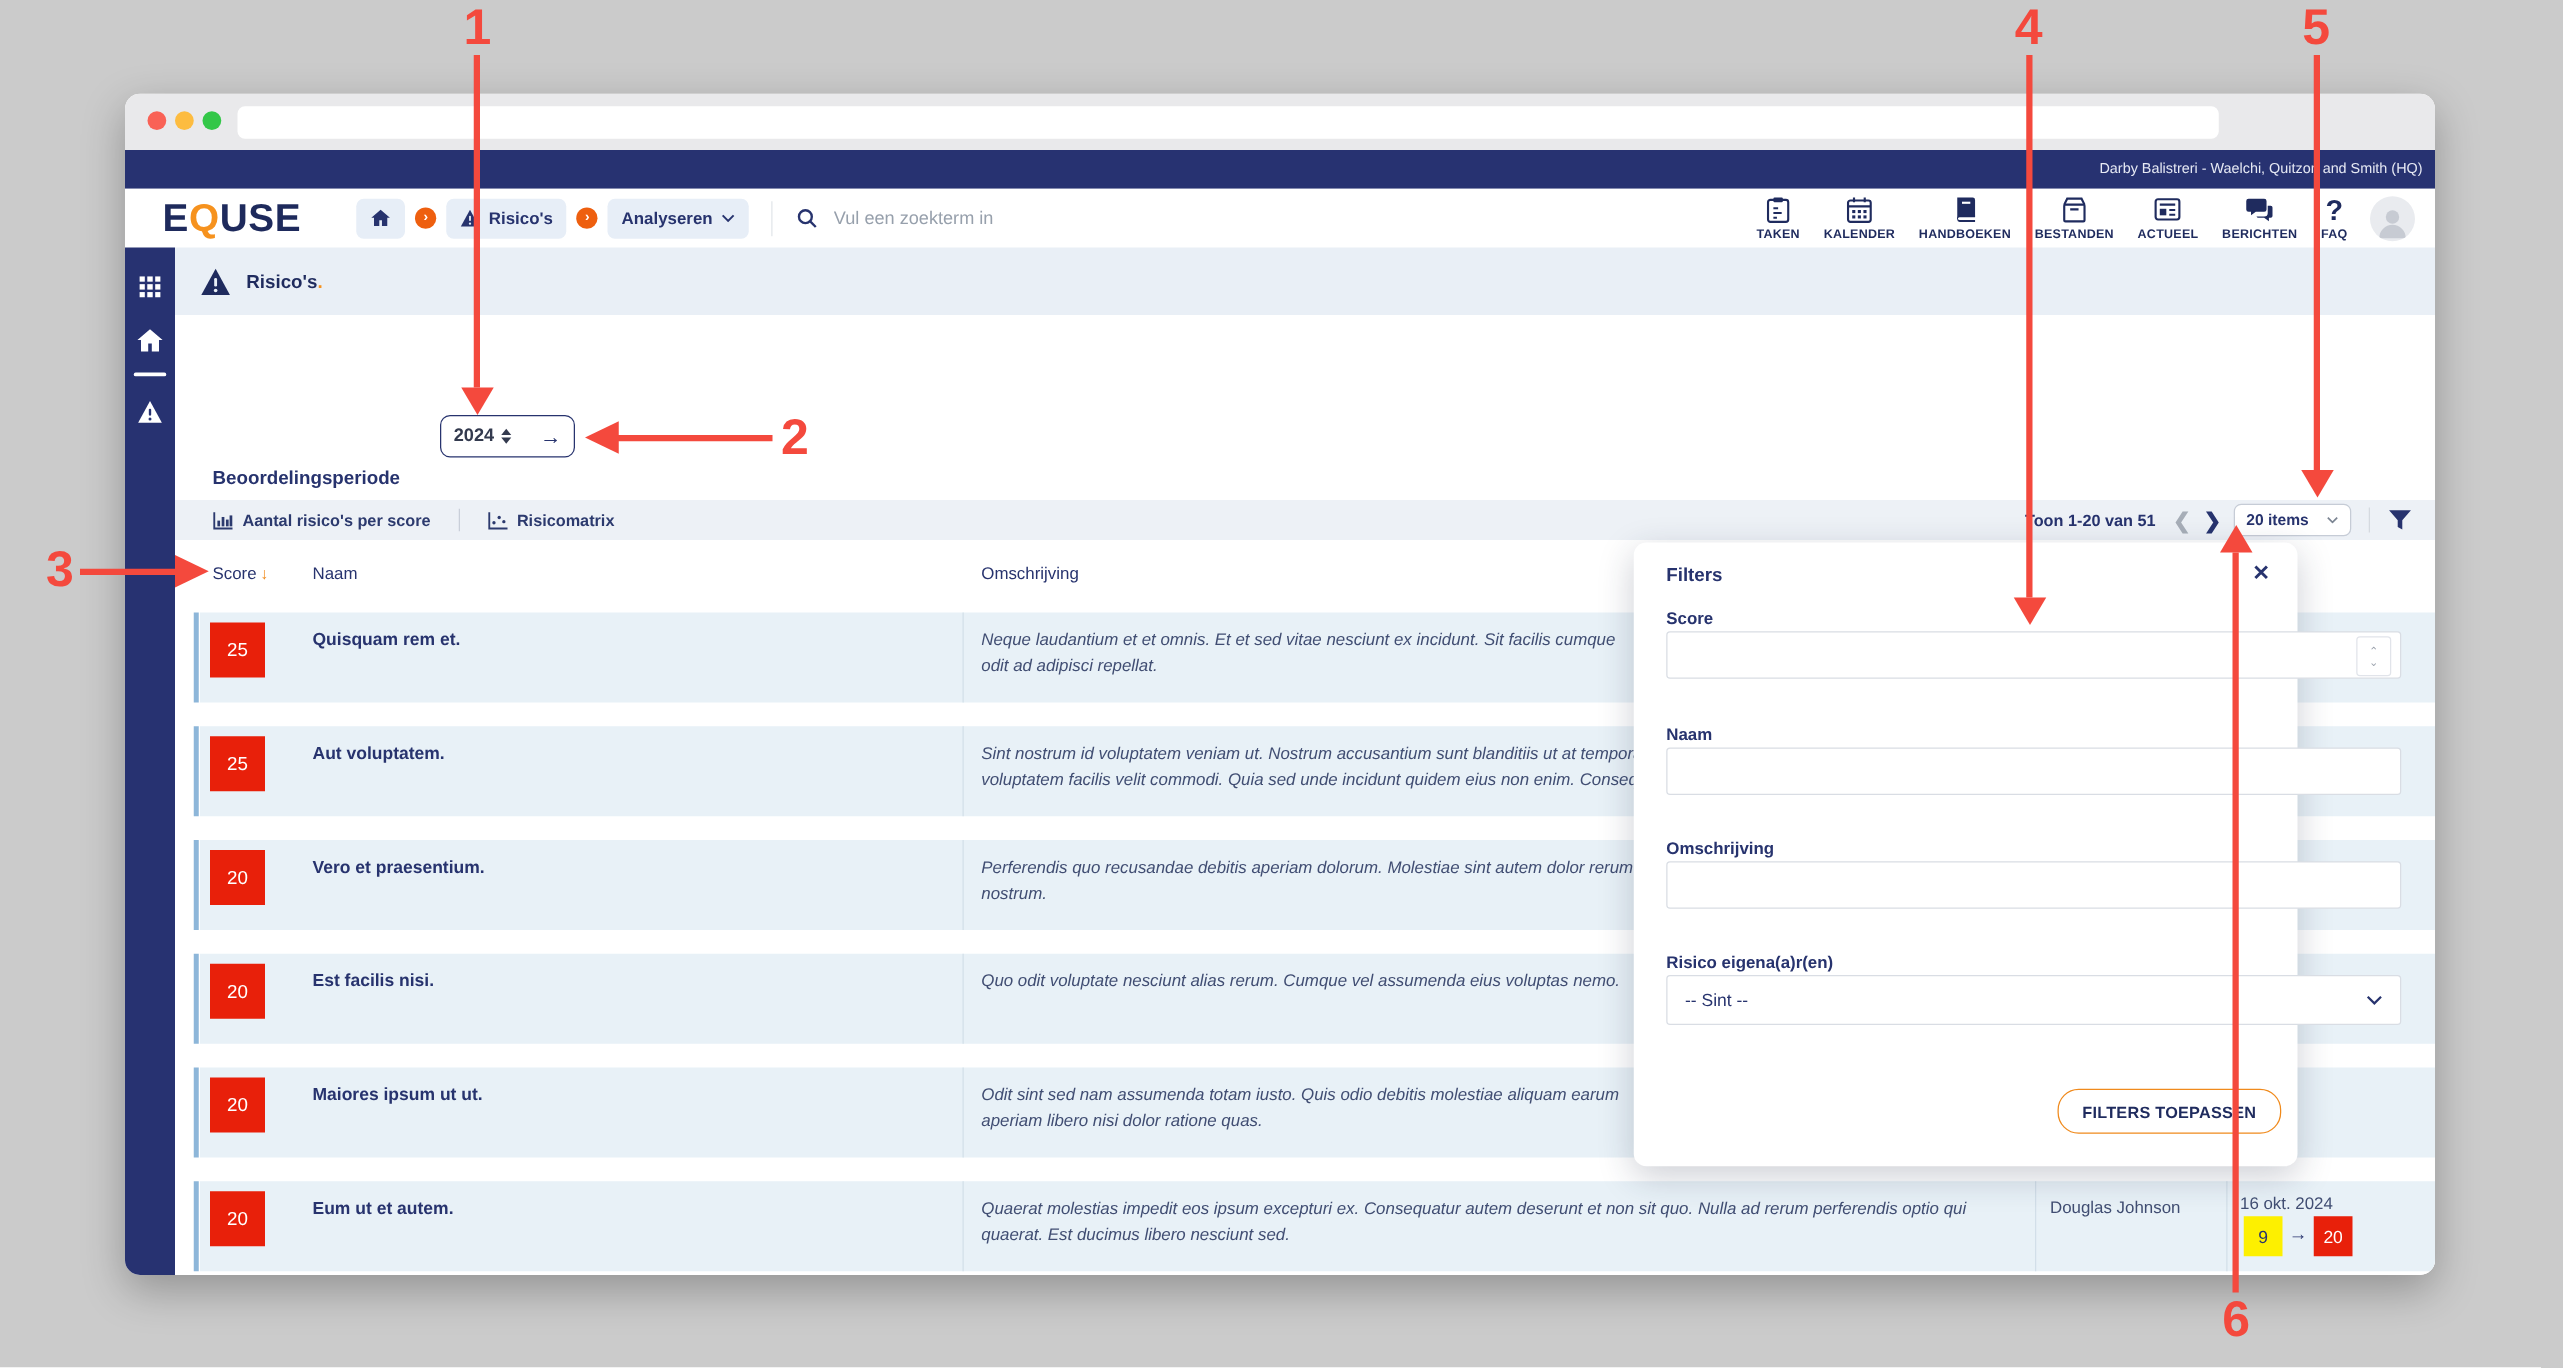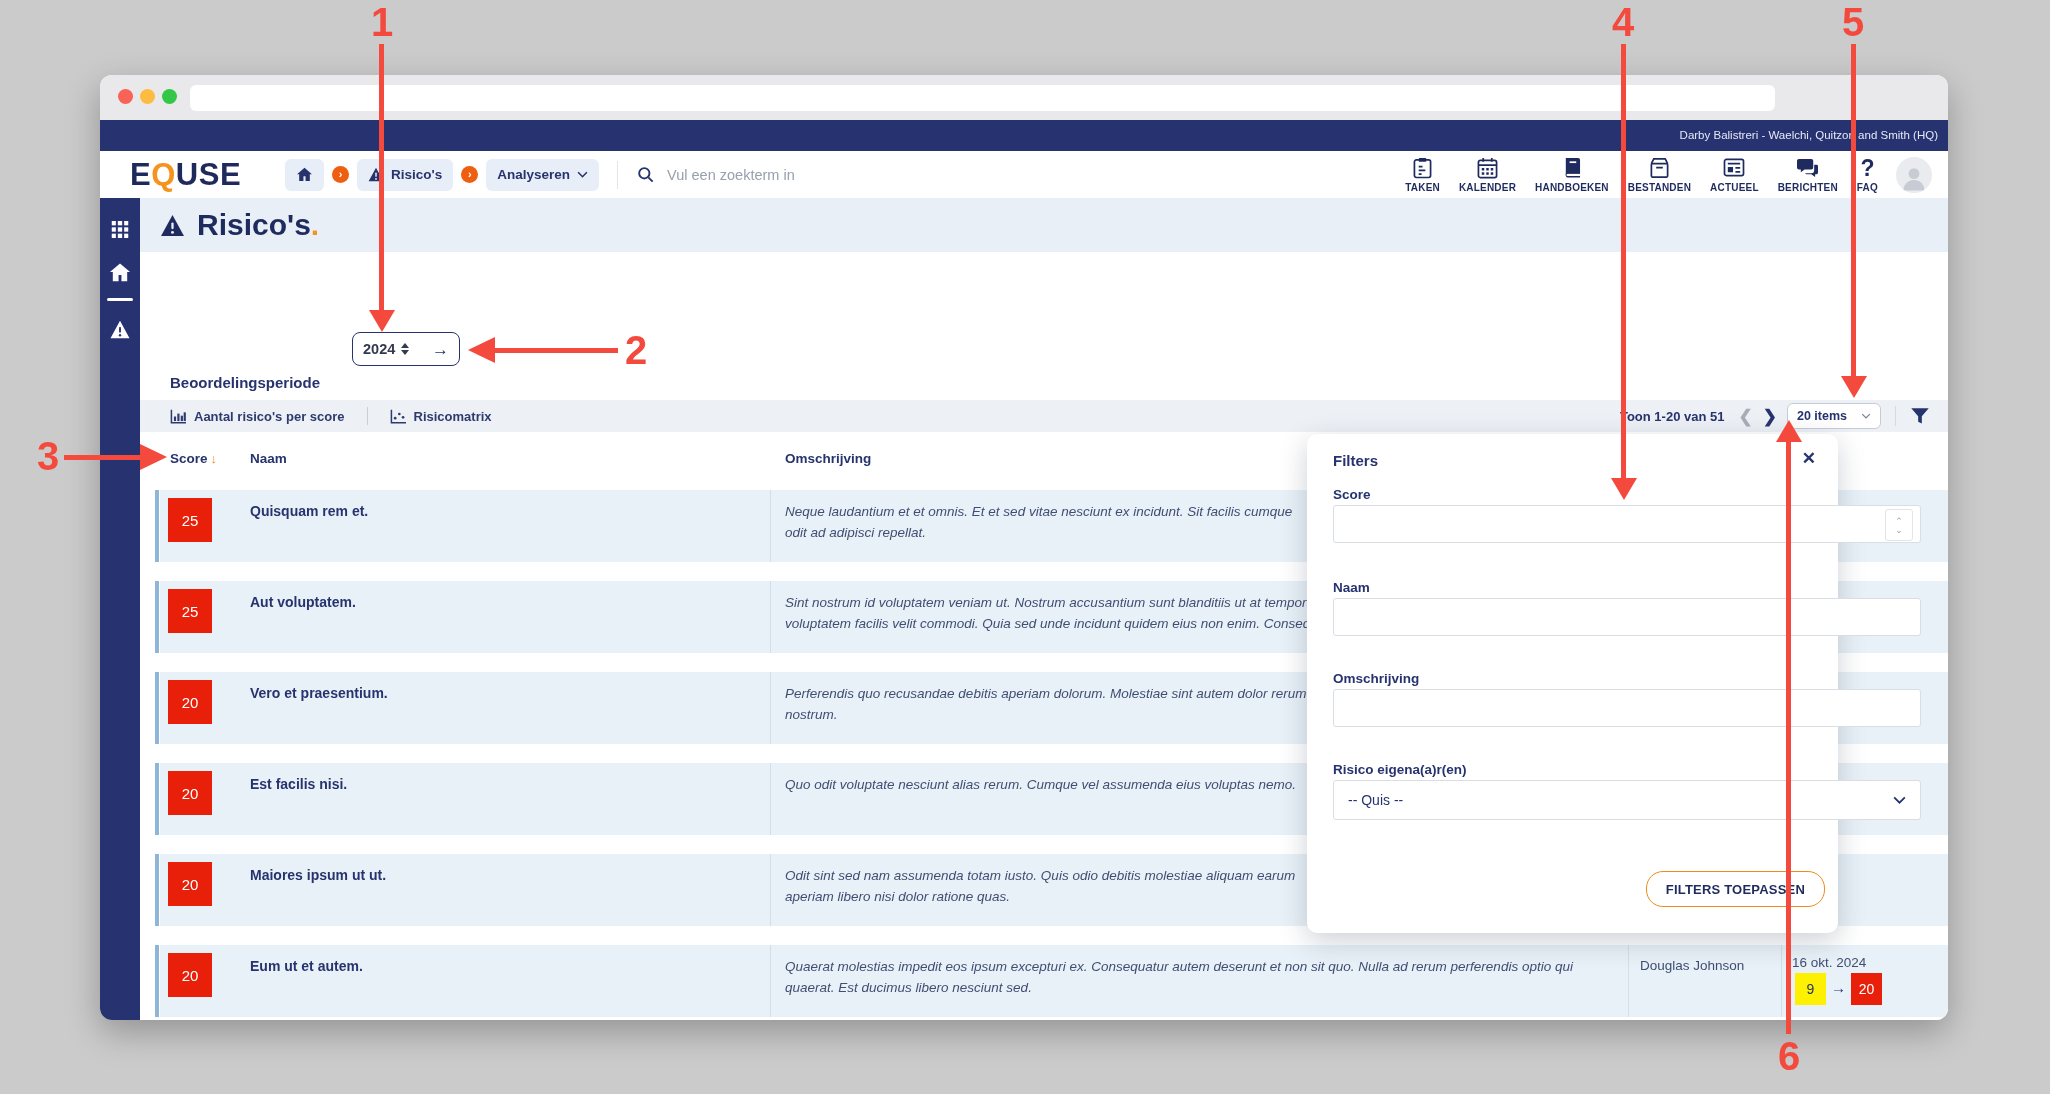--- a/index.html
+++ b/index.html
@@ -28,21 +28,21 @@
   .menu-item .lbl{font-size:10px;font-weight:700;color:#1f2b5e;letter-spacing:.2px;white-space:nowrap;}
   .menu-item .ico{height:22px;display:flex;align-items:center;justify-content:center;}
   .qmark{font-size:23px;font-weight:800;color:#1f2b5e;line-height:22px;}
   .avatar{width:36px;height:36px;border-radius:50%;background:#e9ebef;margin-left:18px;overflow:hidden;display:flex;align-items:flex-end;justify-content:center;}
   
   .sidebar{position:absolute;left:0;top:123px;bottom:0;width:40px;background:#273271;}
   .side-ico{position:absolute;left:50%;transform:translateX(-50%);}
   .side-div{position:absolute;left:7px;width:26px;height:3px;background:#ffffff;border-radius:2px;top:100px;}
   
   .page-header{position:absolute;left:40px;right:0;top:123px;height:54px;background:#e9eff6;display:flex;align-items:center;gap:12px;padding-left:20px;box-sizing:border-box;}
-  .page-title{font-size:30px;font-weight:800;color:#1f2b5e;}
+  .page-title{font-size:15px;font-weight:800;color:#1f2b5e;}
   .page-title .dot2{color:#f6921e;}
   .tabbar{position:absolute;left:40px;right:0;top:177px;height:49px;background:#ffffff;border-bottom:1px solid #e3e7ec;box-sizing:border-box;}
   .tab{position:absolute;left:20px;top:15px;font-size:15px;font-weight:700;color:#27336e;}
   .tab-underline{position:absolute;left:0;top:46px;width:108px;height:3px;background:#27336e;}
   .content-bg{position:absolute;left:40px;right:0;top:226px;bottom:0;background:#ffffff;}
   .period-label{position:absolute;left:70px;top:267px;font-size:15px;font-weight:700;color:#27336e;margin-top:32px;}
   .period-box{position:absolute;left:252px;top:257px;width:108px;height:34px;border:1.5px solid #27336e;border-radius:8px;background:#fff;box-sizing:border-box;display:flex;align-items:center;padding:0 10px;gap:6px;}
   .period-val{font-size:14.5px;font-weight:600;color:#333a4e;}
   .spin{display:flex;flex-direction:column;gap:2px;}
   .spin i{width:0;height:0;border-left:4px solid transparent;border-right:4px solid transparent;display:block;}
@@ -52,21 +52,21 @@
   .toolstrip{position:absolute;left:40px;right:0;top:325px;height:32px;background:#edf1f6;display:flex;align-items:center;padding:0 18px 0 30px;box-sizing:border-box;}
   .tool-btn{display:flex;align-items:center;gap:7px;font-size:13px;font-weight:600;color:#2c3a6e;cursor:pointer;}
   .tool-sep{width:1px;height:18px;background:#c9cfd9;margin:0 22px;}
   .pager{margin-left:auto;display:flex;align-items:center;gap:10px;}
   .pager .range{font-size:13px;font-weight:700;color:#27336e;margin-right:4px;}
   .chev{font-size:17px;font-weight:700;line-height:1;cursor:pointer;}
   .chev.prev{color:#a7aeb8;} .chev.next{color:#27336e;}
   .size-box{display:flex;align-items:center;gap:14px;background:#fff;border:1px solid #c6ccd6;border-radius:6px;height:24px;padding:0 9px;font-size:12.5px;font-weight:700;color:#27336e;cursor:pointer;}
   .pager-div{width:1px;height:20px;background:#d5dae0;margin:0 4px;}
   
-  .thead{position:absolute;top:376px;font-size:13.5px;font-weight:700;color:#27336e;}
+  .thead{position:absolute;top:376px;font-size:13.5px;font-weight:400;color:#27336e;}
   .sort-down{color:#f08a1c;font-size:13px;margin-left:3px;}
   .row{position:absolute;left:55px;width:1793px;height:72px;}
   .row .accent{position:absolute;left:0;top:0;width:4px;height:72px;background:#8db6d9;}
   .row .bg{position:absolute;left:5px;top:0;width:1788px;height:72px;background:#e8f1f7;}
   .cell-badge{position:absolute;left:8px;top:8px;width:44px;height:44px;background:#e8200a;color:#fff;font-size:15px;display:flex;align-items:center;justify-content:center;}
   .cell-name{position:absolute;left:90px;top:13px;font-size:14px;font-weight:700;color:#27336e;white-space:nowrap;}
   .vline{position:absolute;top:0;bottom:0;width:1px;background:#d2dfe9;}
   .cell-desc{position:absolute;left:625px;top:11px;width:840px;font-size:13.5px;color:#414e73;line-height:21px;overflow:hidden;}
   .cell-desc div{white-space:nowrap;font-style:italic;}
   .cell-owner{position:absolute;left:1480px;top:13px;font-size:13.5px;color:#414e73;white-space:nowrap;text-align:center;}
@@ -475,21 +475,21 @@
         </span>
 
       <span class="fp-label" style="top:146px">Naam</span>
       <input class="fp-input" style="top: 164px;">
 
       <span class="fp-label" style="top:237px">Omschrijving</span>
       <input class="fp-input" style="top: 255px;">
 
       <span class="fp-label" style="top:328px">Risico eigena(a)r(en)</span>
       <div class="fp-select" style="top:346px">
-        <span>-- Quis --</span>
+        <span>-- Sint --</span>
         <span class="cv">
           <svg width="13" height="8" viewBox="0 0 14 9" fill="none" stroke="#27336e" stroke-width="2">
               <path d="M1 1.5 7 7.5 13 1.5"></path>
             </svg>
         </span>
       </div>
 
       <div class="fp-apply">FILTERS TOEPASSEN</div>
     </div>
 

